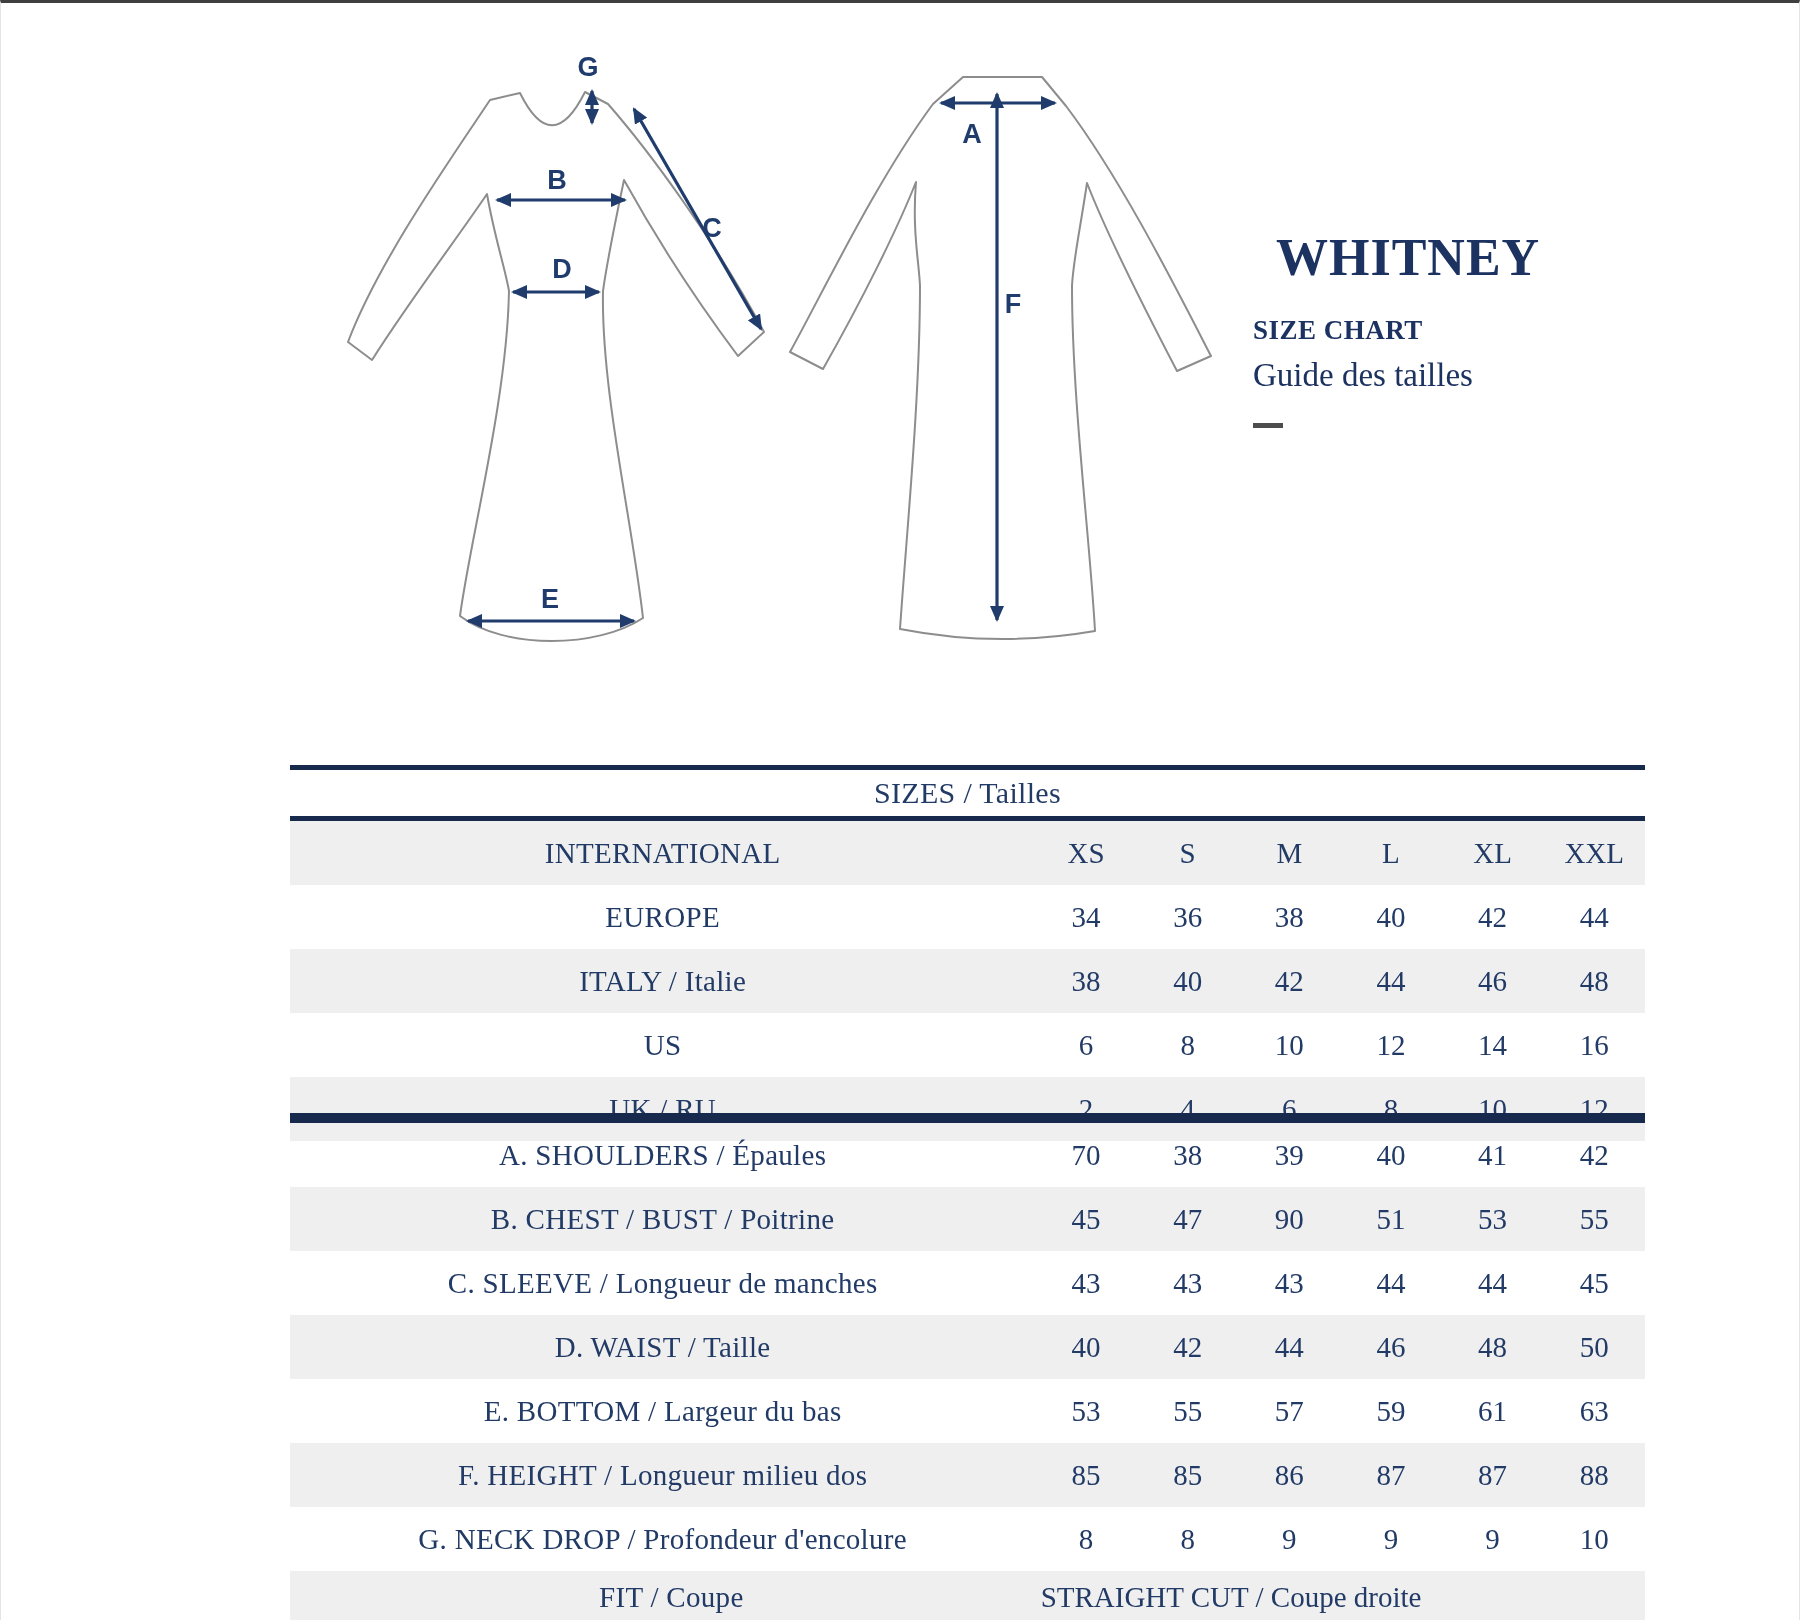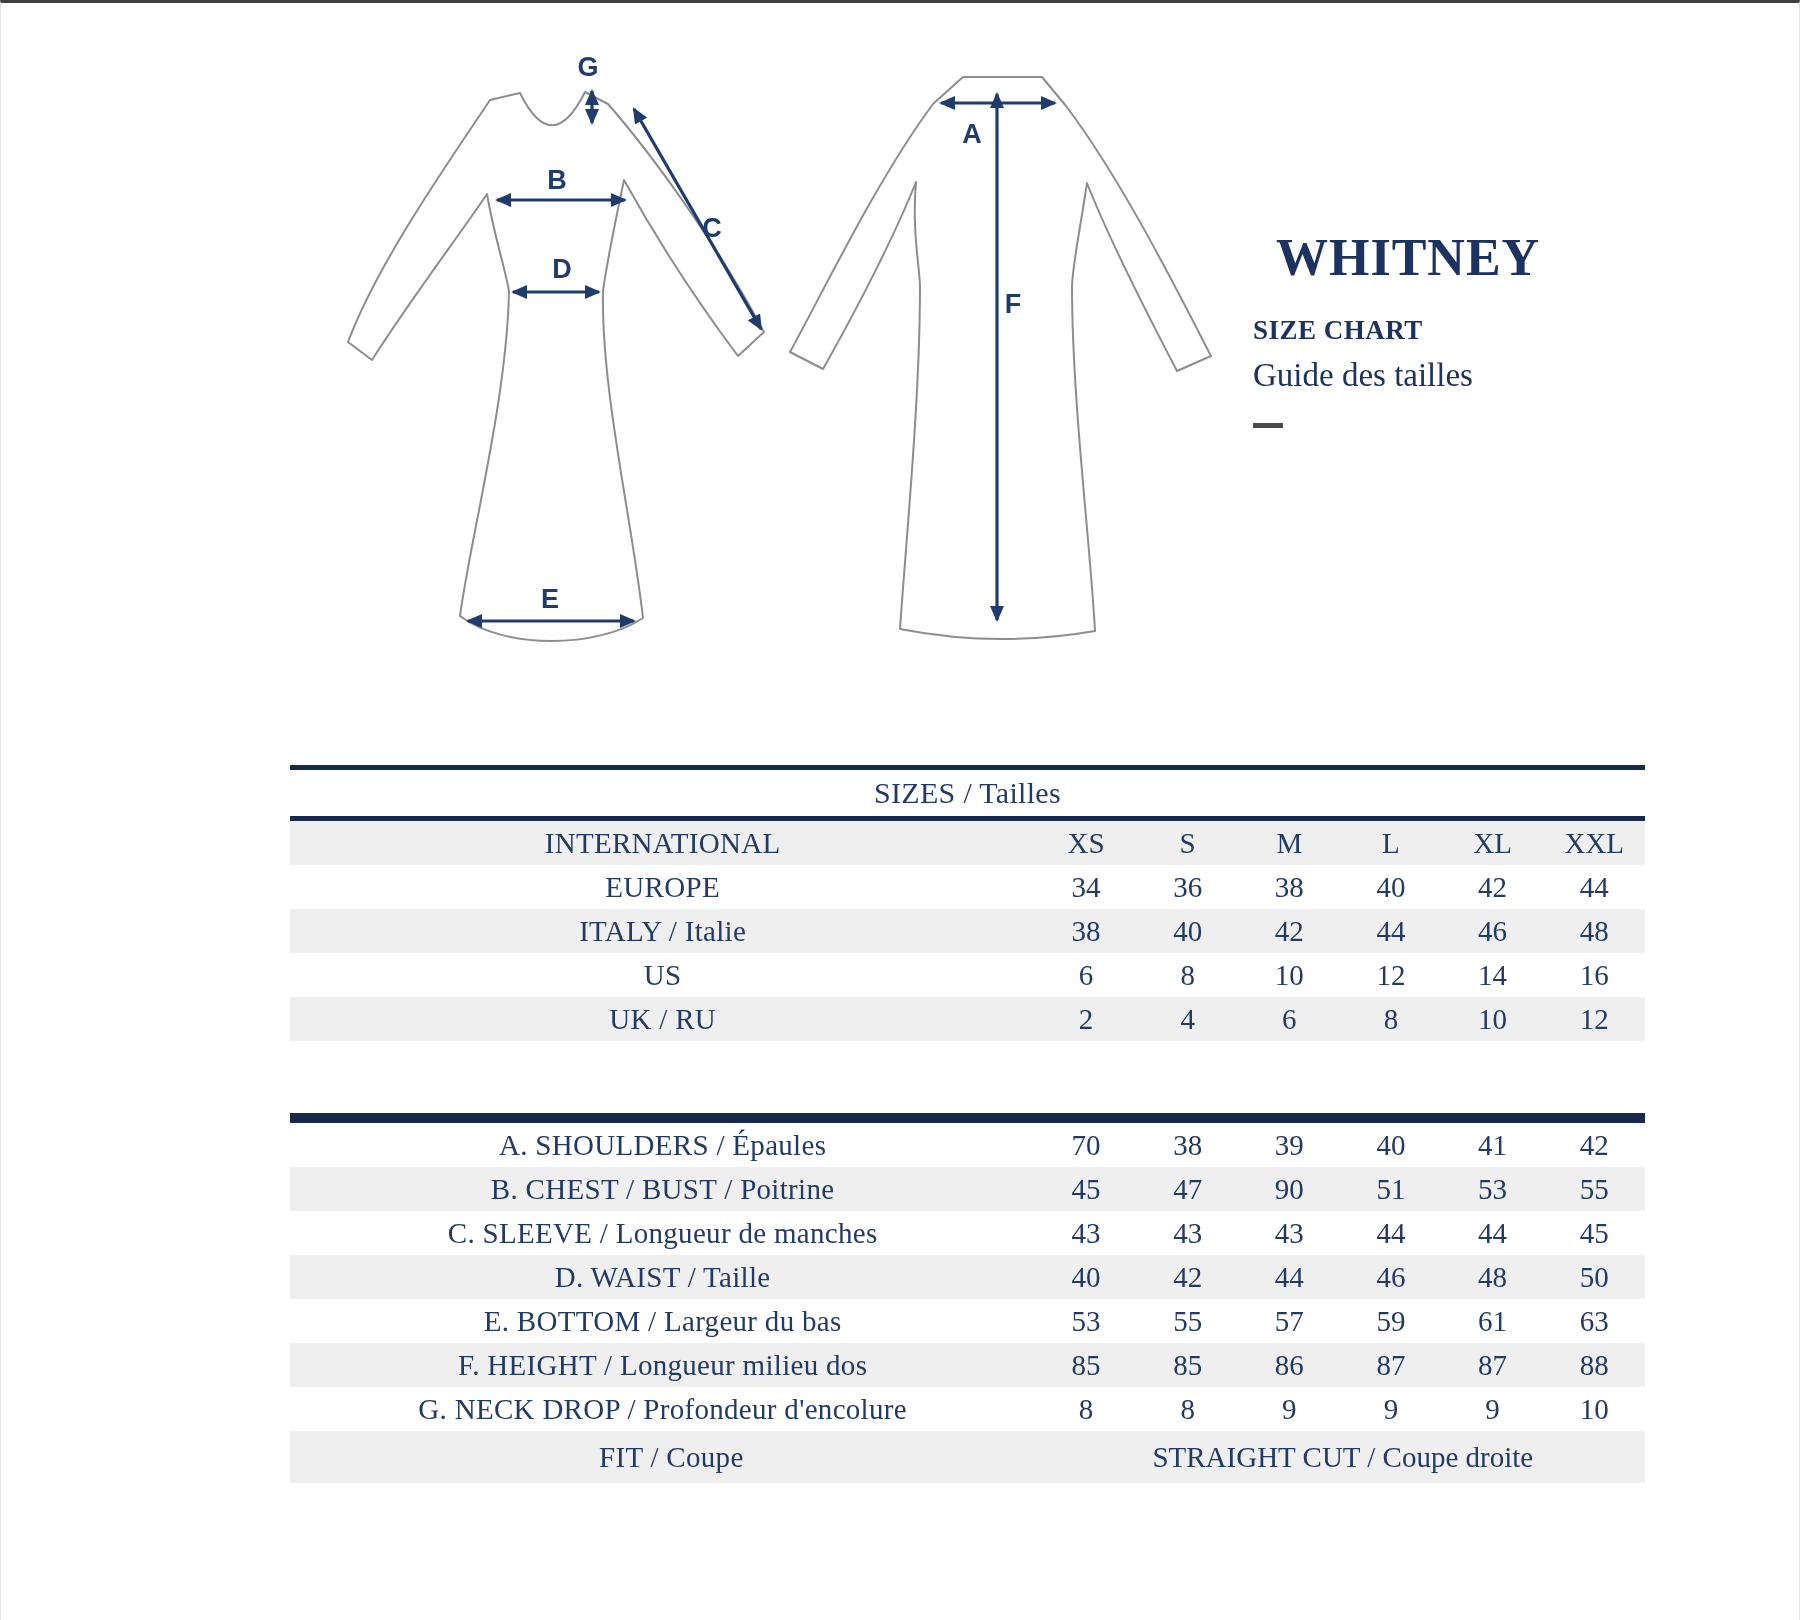--- a/index.html
+++ b/index.html
@@ -35,26 +35,26 @@
   .subtitle{font-size:27px;font-weight:700;margin-top:31px;letter-spacing:.5px;color:var(--title);}
   .subtitle-fr{font-size:33px;margin-top:11px;color:var(--title);}
   .dash{width:30px;height:5px;background:var(--dash);margin-top:29px;}
   
   .table{position:absolute;left:290px;width:1355px;font-size:29px;}
   .sizes{top:765px;}
   .measurements{top:1113px;}
   .rule{height:5px;background:var(--rule);}
   .thead{height:46px;display:flex;align-items:center;justify-content:center;
          font-weight:400;font-size:30px;letter-spacing:.3px;}
-  .trow{display:flex;height:44px;align-items:center;}
+  .trow{display:flex;height:64px;align-items:center;}
   .trow.gray{background:var(--rowgray);}
   .trow.fit{height:52px;padding-left:12px;}
   .tlabel{width:55%;text-align:center;letter-spacing:.3px;}
   .tval{width:7.5%;text-align:center;}
-  .tfitval{width:45%;text-align:center;}
+  .tfitval{width:45%;text-align:left;}
 </style>
 </head>
 <body>
 
 <div class="page-frame"></div>
 
 <svg class="diagram" width="1800" height="700" viewBox="0 0 1800 700" aria-hidden="true">
   <defs>
     <marker id="ah" markerUnits="userSpaceOnUse" markerWidth="18" markerHeight="14" refX="14" refY="7" orient="auto-start-reverse">
       <path d="M0,0 L16,7 L0,14 Z" fill="#1f3c6d"></path>

